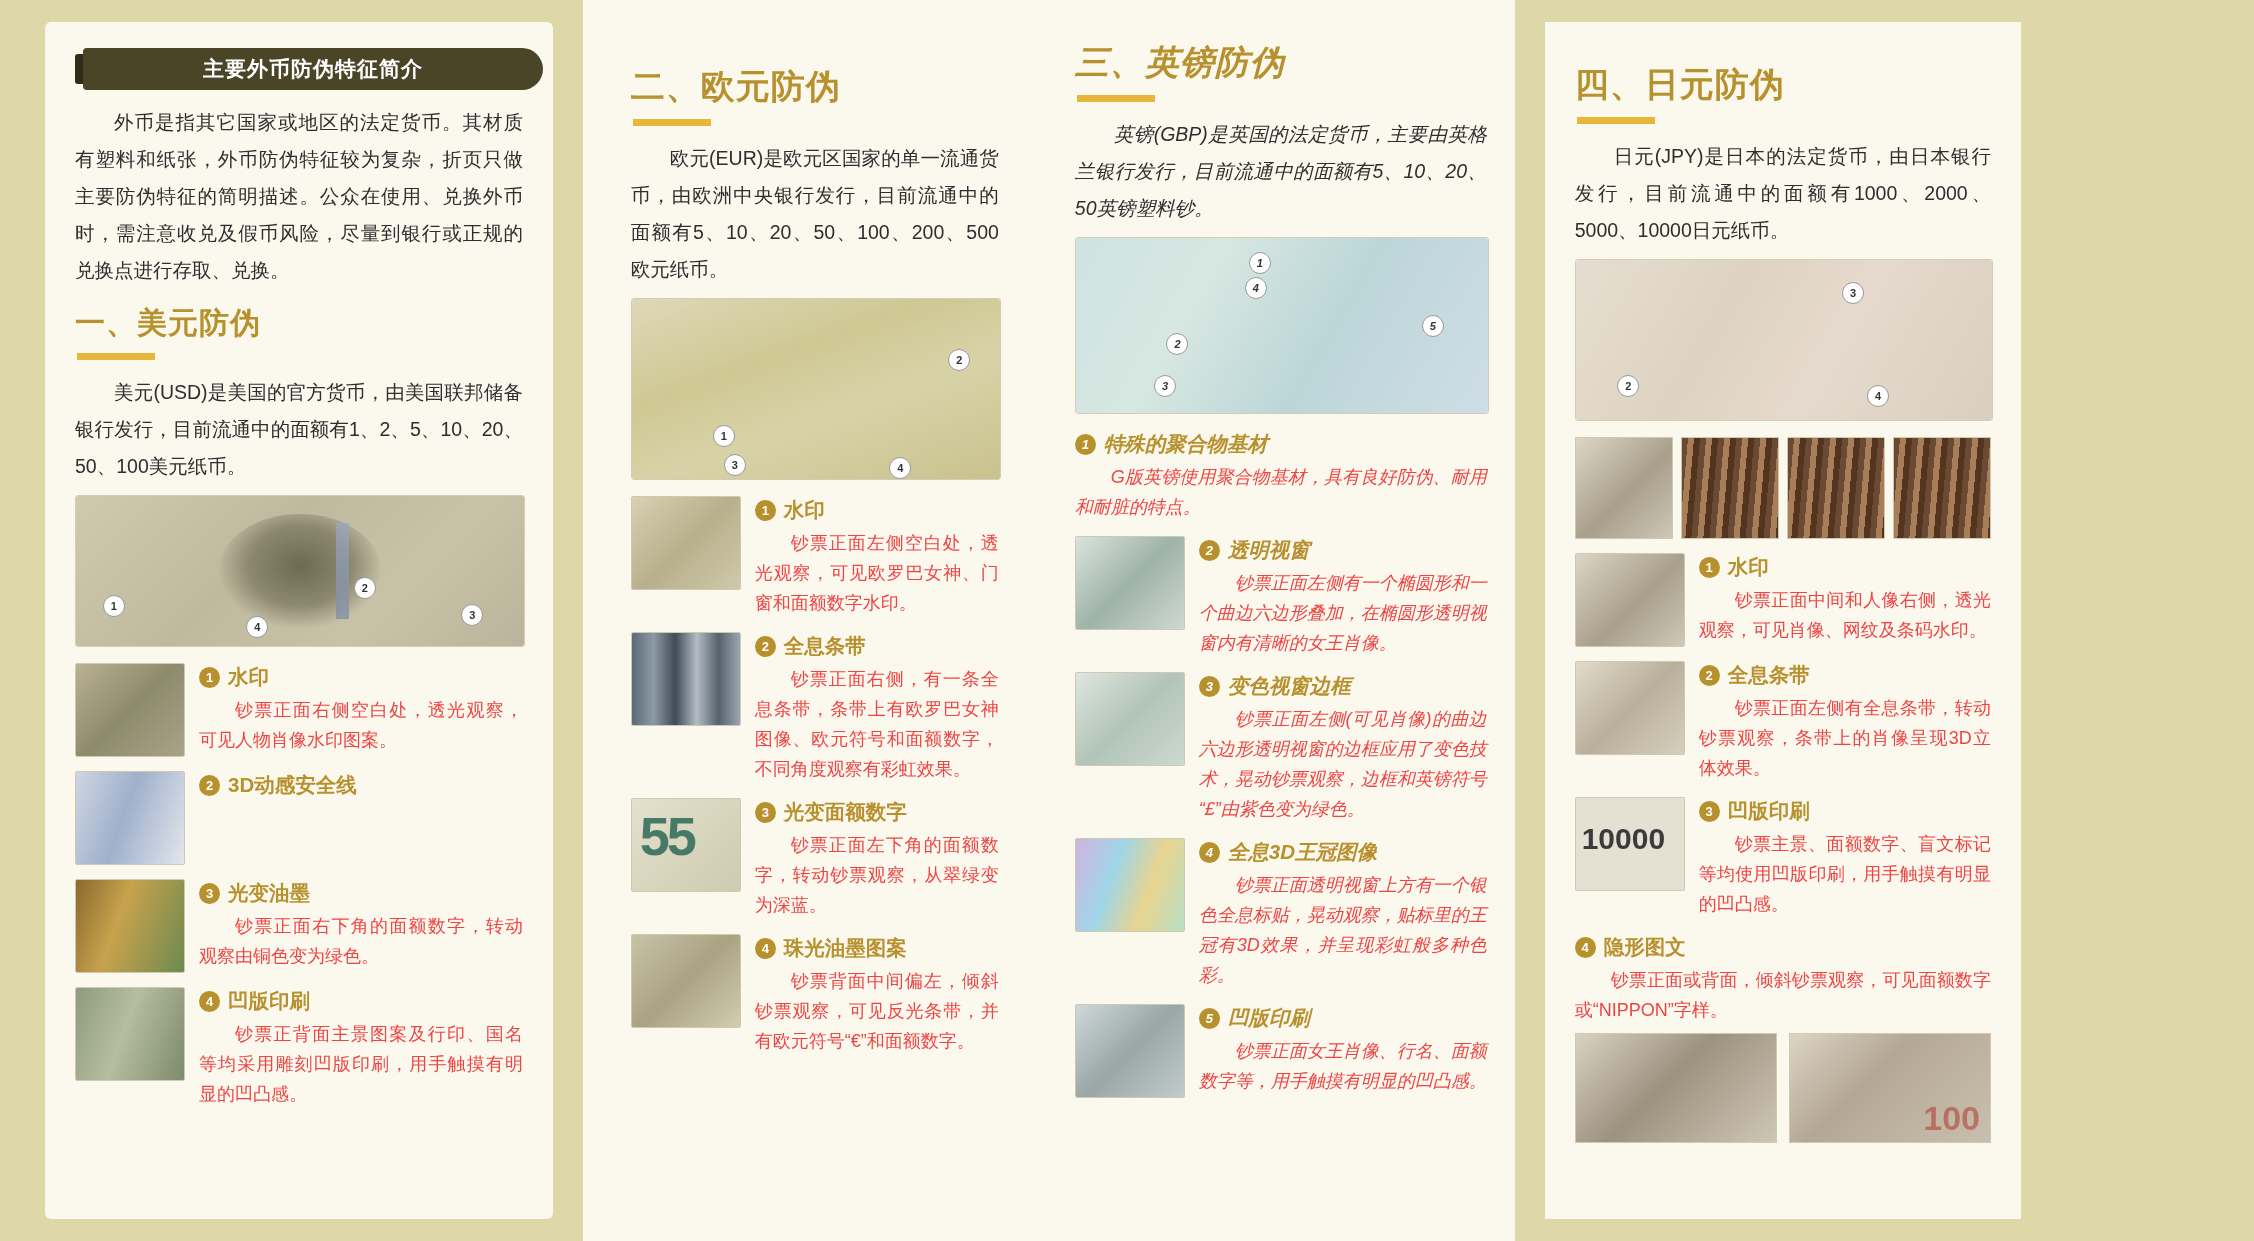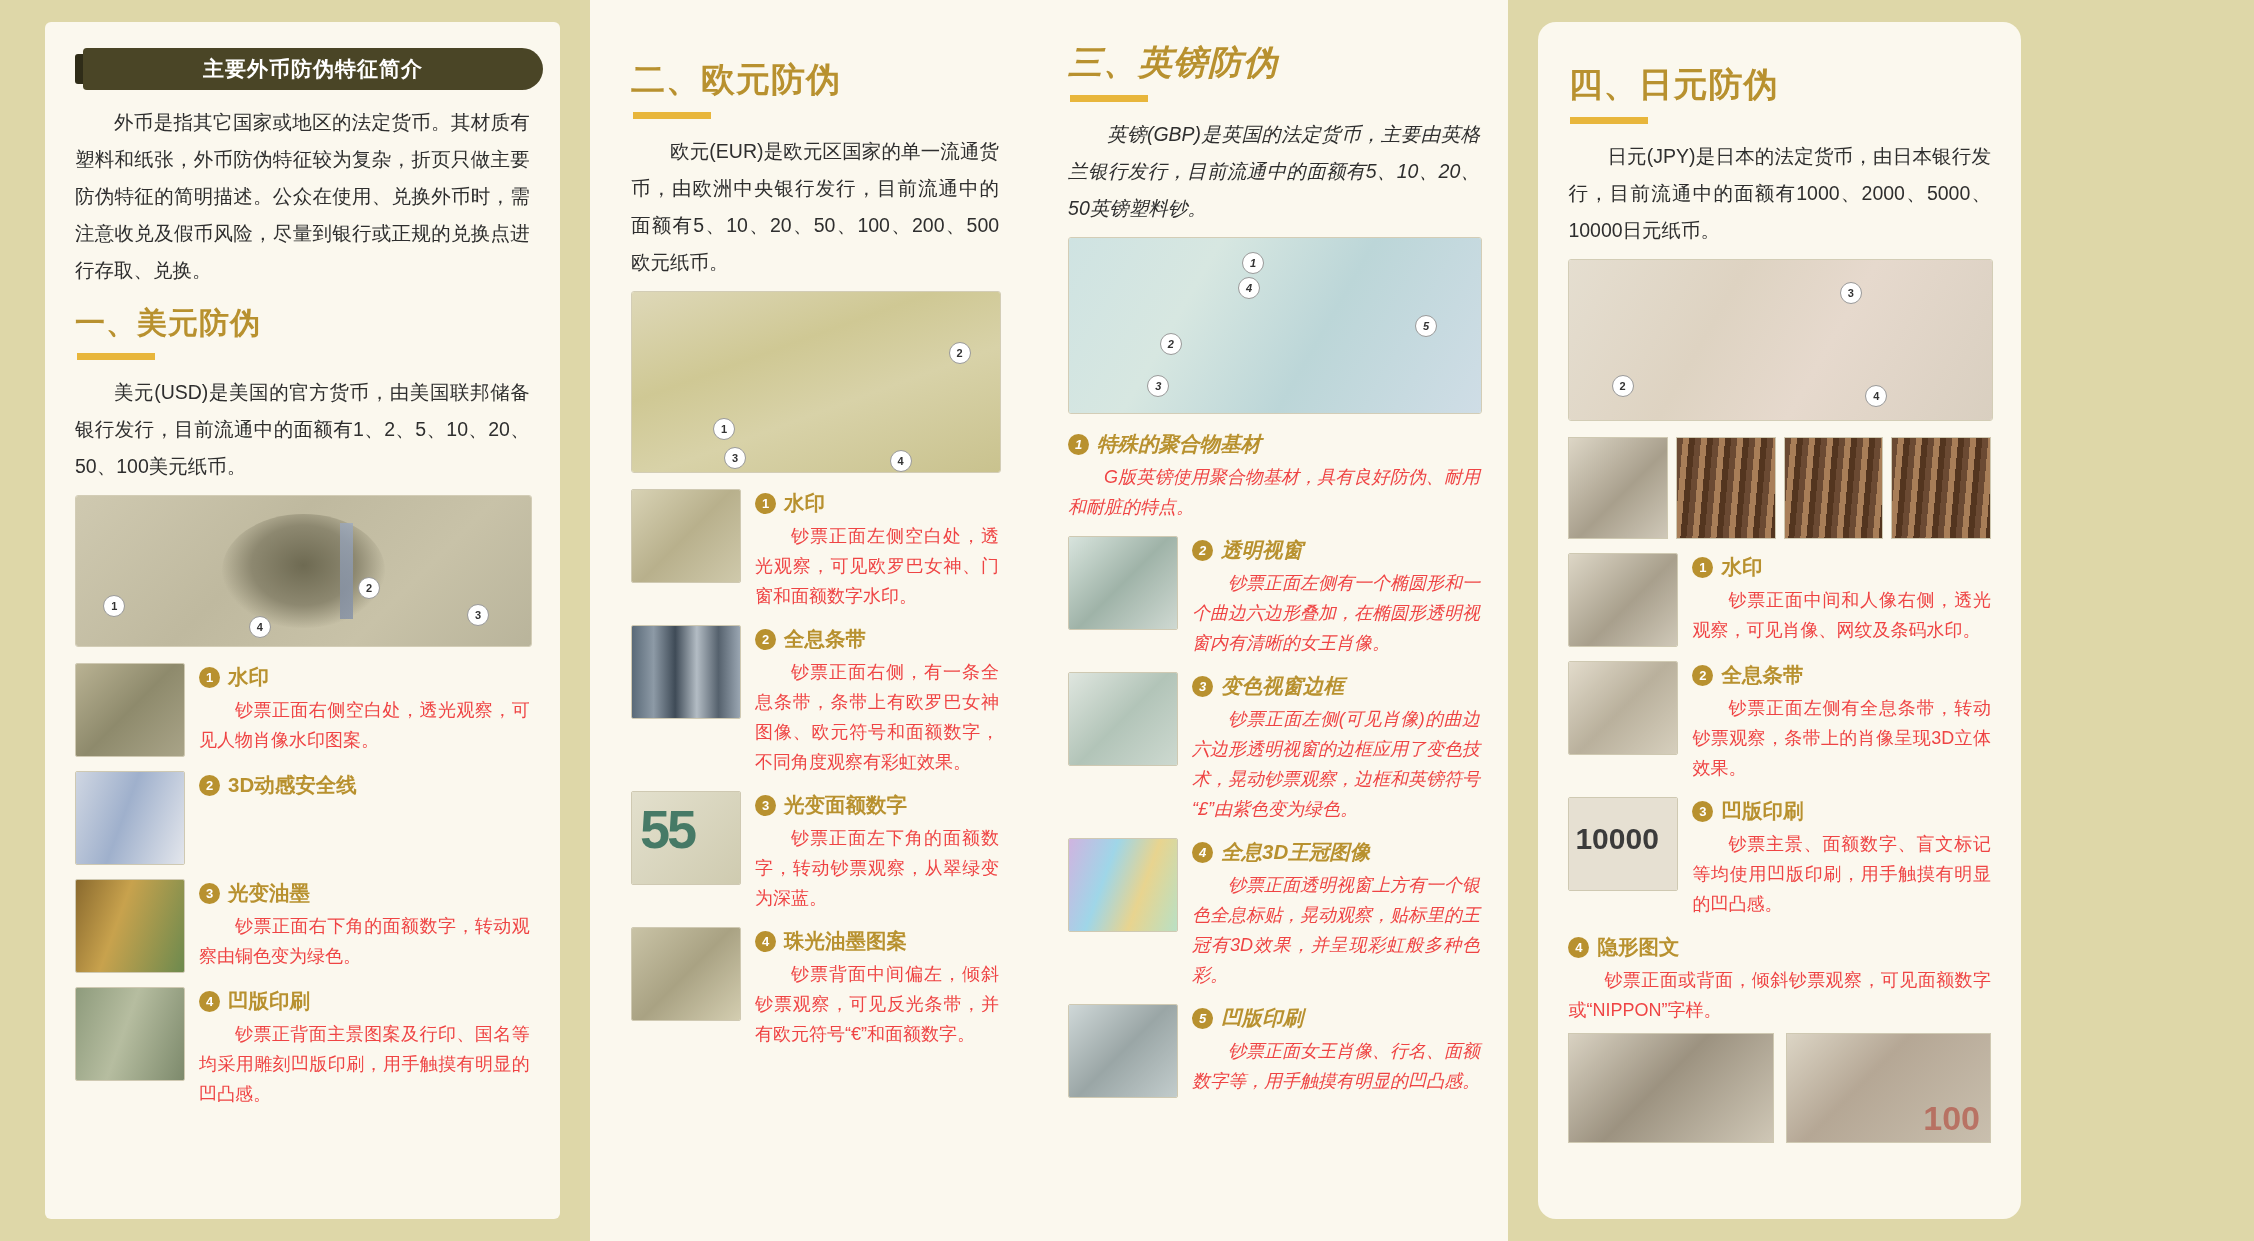--- a/index.html
+++ b/index.html
@@ -16,23 +16,23 @@
   }
   
   .panel{
     position:relative;
     background:#fbf8ee;
     box-sizing:border-box;
     overflow:hidden;
   }
   .panel-1{width:555px;margin:22px 0 22px 45px;border-radius:6px;padding:26px 30px 0 30px;}
   .gap{width:33px;background:#ded7a8;}
-  .panel-2{width:430px;margin:9px;background:#fbf8ee;padding:34px 30px 0 32px;}
+  .panel-2{width:430px;margin:16px;background:#fbf8ee;padding:34px 30px 0 32px;}
   .panel-3{width:470px;background:#fbf8ee;padding:26px 28px 0 30px;font-style:italic;}
-  .panel-4{width:520px;margin:22px 45px 22px 0;border-radius:18px;background:#fbf8ee;padding:26px 30px 0 30px;}
+  .panel-4{width:520px;margin:22px 45px 22px 0;border-radius:0;background:#fbf8ee;padding:26px 30px 0 30px;}
   .mid-wrap{display:flex;flex:1;background:#fbf8ee;margin:0;}
   
   .ribbon{
     position:relative;width:460px;height:42px;margin:0 0 14px 8px;
     background:#4a4526;border-radius:4px 22px 22px 4px;
     display:flex;align-items:center;justify-content:center;
   }
   .ribbon span{color:#fff;font-size:21px;font-weight:bold;letter-spacing:1px;}
   .ribbon:before{
     content:"";position:absolute;left:-8px;top:6px;width:8px;height:30px;

